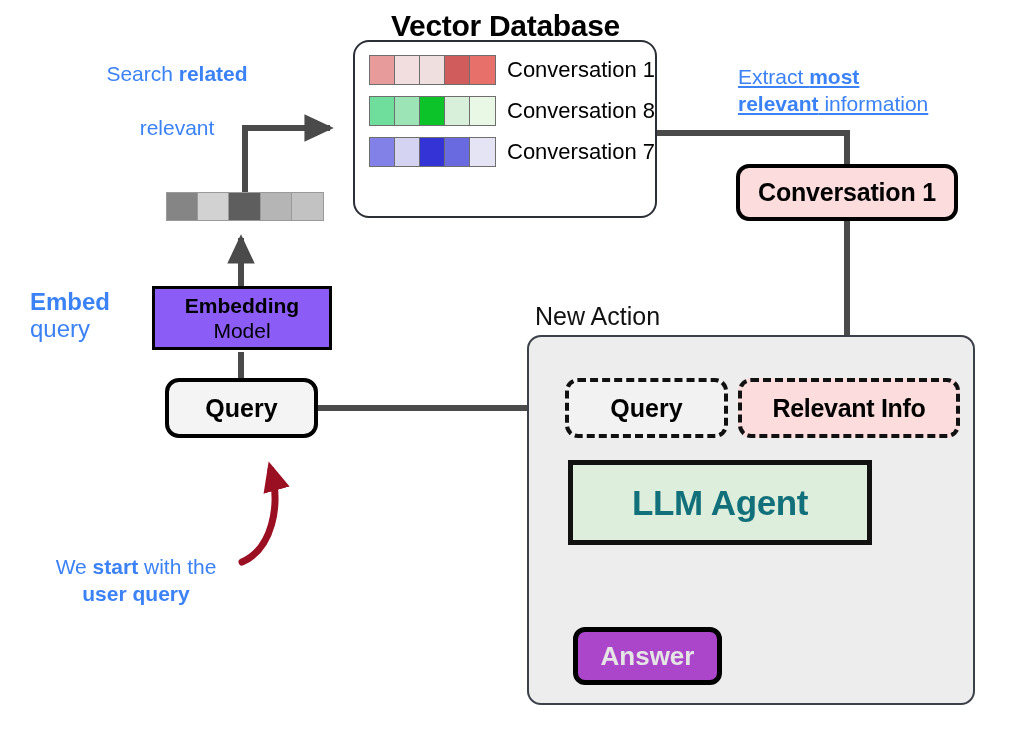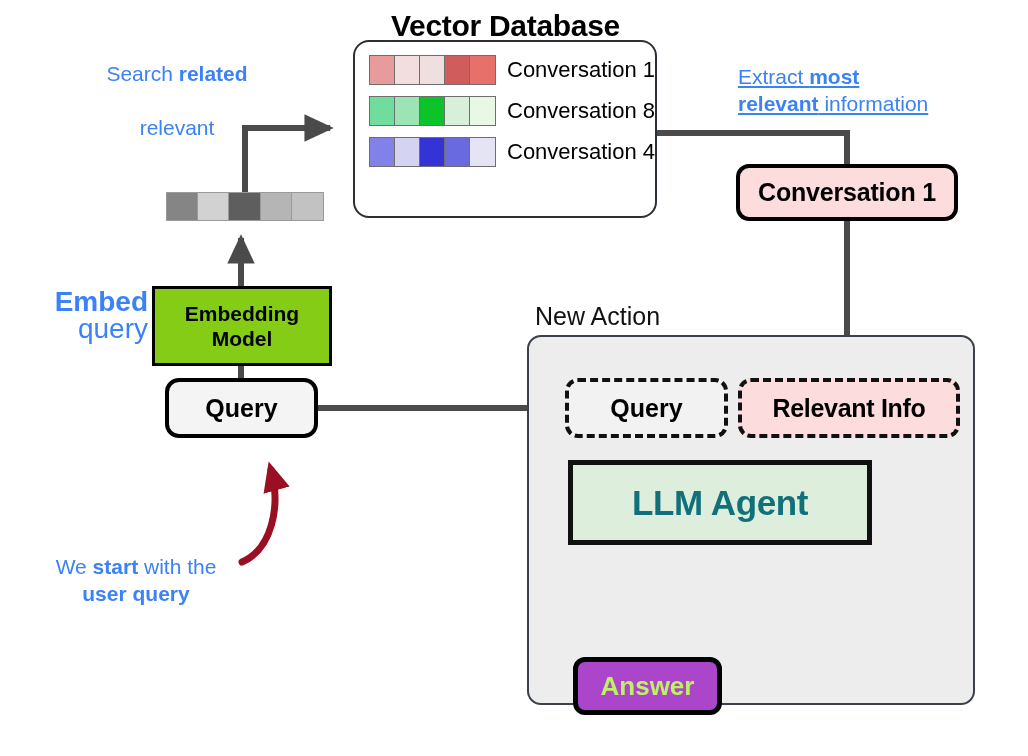--- a/index.html
+++ b/index.html
@@ -31,22 +31,22 @@
   }
   .note {
     font-size: 21px;
     line-height: 27px;
     color: #3b82f6;
   }
   .note b { font-weight: bold; }
   .note-search { left: 58px; top: 60px; width: 238px; text-align: center; }
   .note-extract { left: 738px; top: 63px; width: 265px; text-align: left; text-decoration: underline; }
   .note-embed {
-    left: 30px; top: 288px; width: 118px; text-align: right;
-    font-size: 28px; line-height: 27px;
+    left: 30px; top: 288px; width: 118px; 
+    font-size: 24px; line-height: 27px;
   }
   .note-start { left: 26px; top: 553px; width: 220px; text-align: center; }
   .panel-caption {
     left: 535px; top: 301px;
     font-size: 25px;
     line-height: 30px;
     color: #111;
   }
 
   
@@ -109,28 +109,28 @@
 
   
   .box {
     box-sizing: border-box;
     display: flex;
     align-items: center;
     justify-content: center;
     text-align: center;
   }
   .box-embedding {
-    left: 152px; top: 286px; width: 180px; height: 80px;
+    left: 152px; top: 286px; width: 180px; height: 64px;
     border: 3.5px solid #000;
-    background: #84cc16;
+    background: #8b5cf6;
     flex-direction: column;
     line-height: 25px;
   }
   .box-embedding .l1 { font-size: 21px; font-weight: bold; }
-  .box-embedding .l2 { font-size: 21px; font-weight: bold; }
+  .box-embedding .l2 { font-size: 21px; font-weight: normal; }
 
   .box-query-left {
     left: 165px; top: 378px; width: 153px; height: 60px;
     border: 4px solid #000;
     border-radius: 14px;
     background: #f4f4f4;
     font-size: 25px;
     font-weight: bold;
   }
 
@@ -177,24 +177,23 @@
     font-size: 35px;
     font-weight: bold;
     color: #12707a;
     letter-spacing: -0.4px;
   }
   .box-answer {
     left: 573px; top: 627px; width: 149px; height: 58px;
     border: 5px solid #000;
     border-radius: 12px;
     background: #ab45c9;
-    color: #bef264;
+    color: #e5e5e5;
     font-size: 26px;
     font-weight: bold;
-    margin-top: 30px;
   }
 
   
   #wires {
     left: 0; top: 0; width: 1028px; height: 756px;
     pointer-events: none;
   }
 </style>
 </head>
 <body>
@@ -262,21 +261,21 @@
 
 
       <div class="vdb-row">
         <div class="swatch-strip">
           <div class="swatch" style="background: rgb(129, 129, 232);"></div>
           <div class="swatch" style="background: rgb(212, 212, 242);"></div>
           <div class="swatch" style="background: rgb(51, 51, 214);"></div>
           <div class="swatch" style="background: rgb(106, 106, 224);"></div>
           <div class="swatch" style="background: rgb(228, 228, 245);"></div>
         </div>
-        <div class="conv-label">Conversation 4</div>
+        <div class="conv-label">Conversation 7</div>
       </div>
 
     </div>
   </div>
 
   <div class="abs note note-search">
     <span>Search </span><b>related</b><br>
     <br>
     <span>relevant</span>
   </div>

